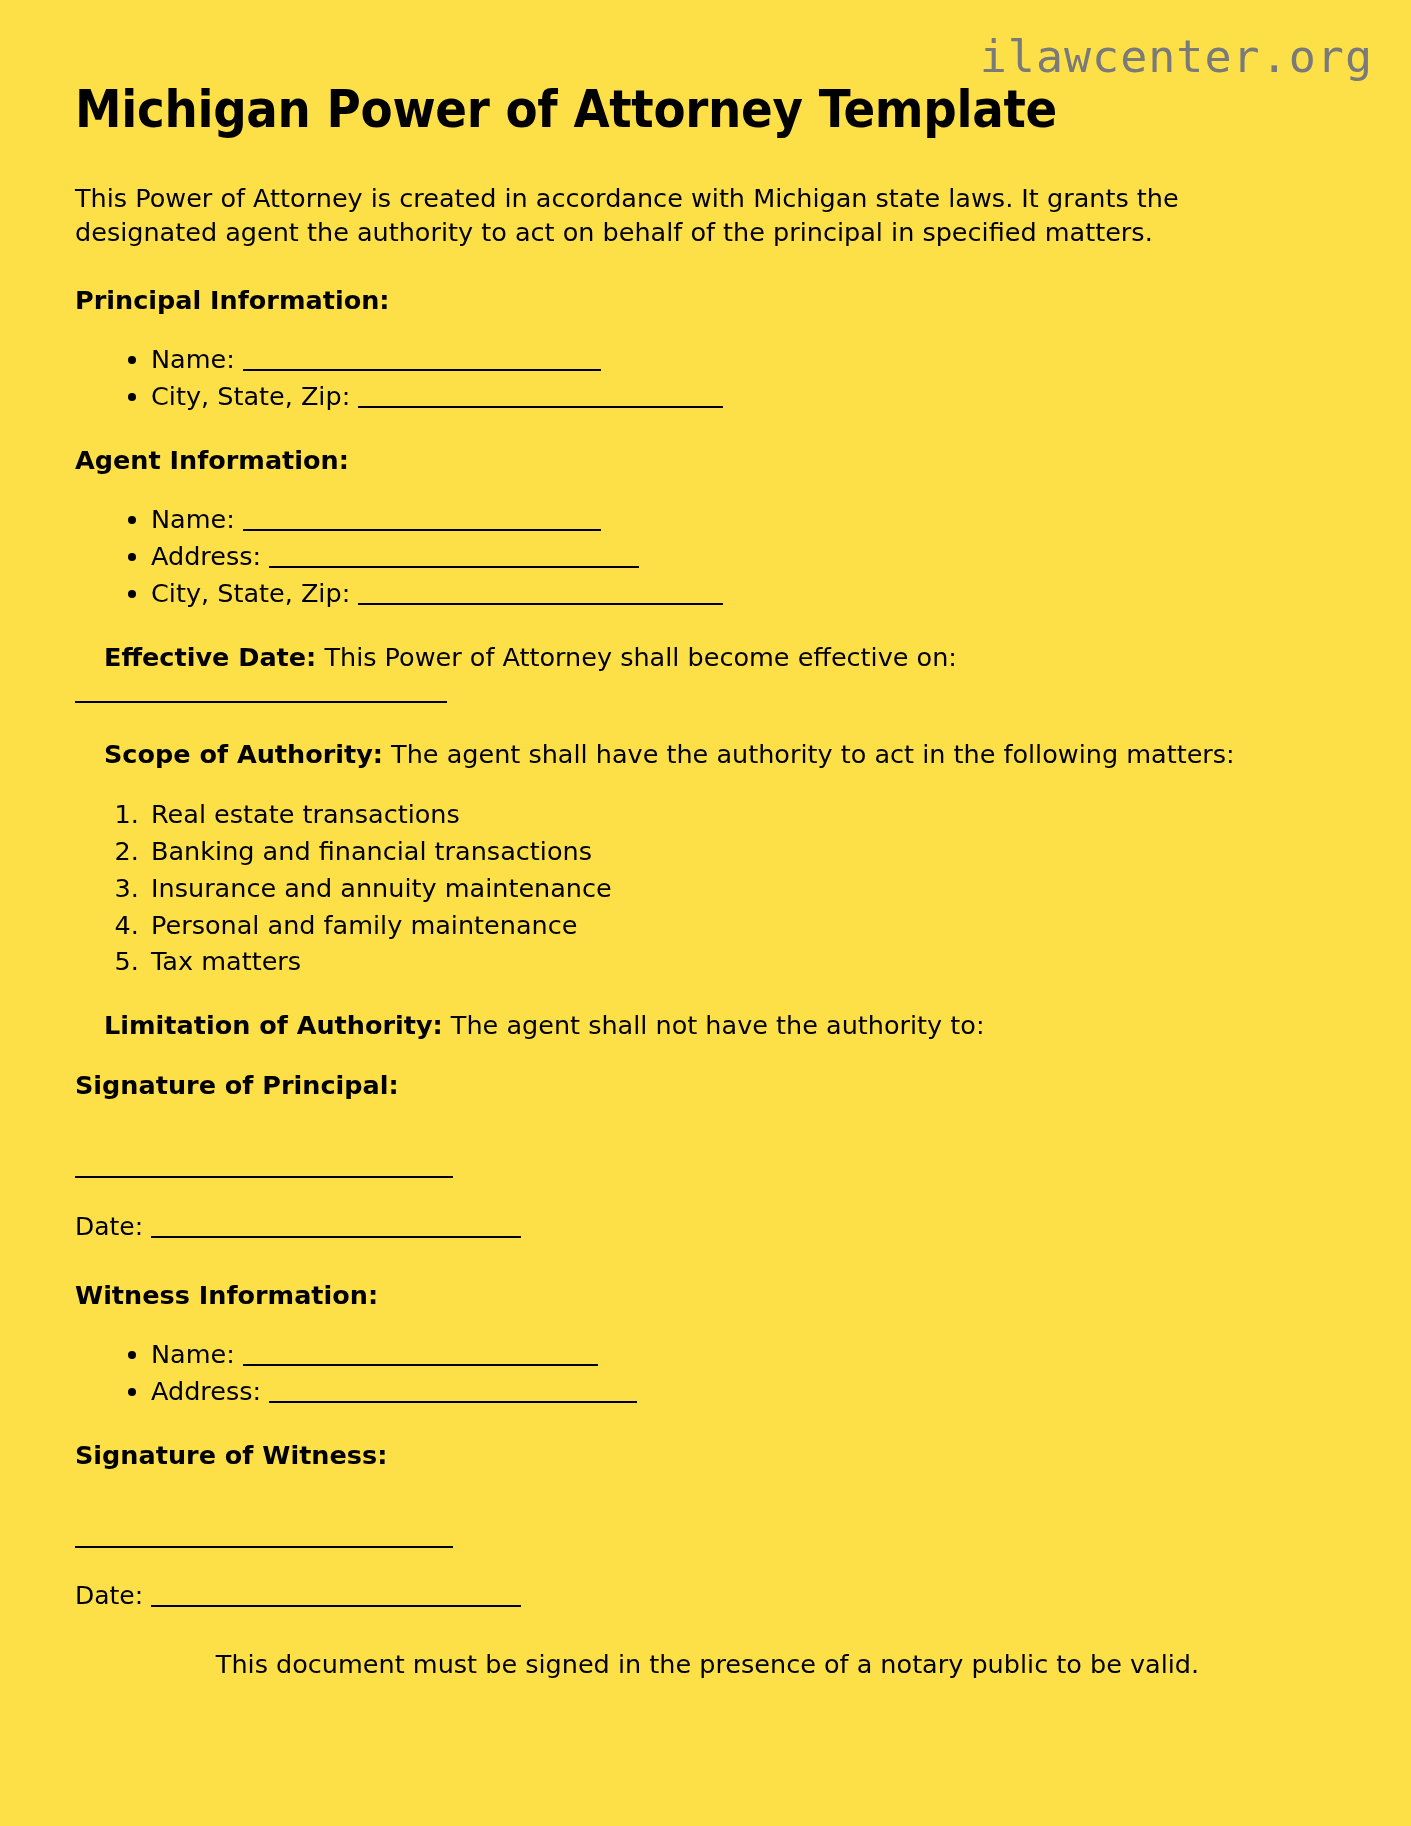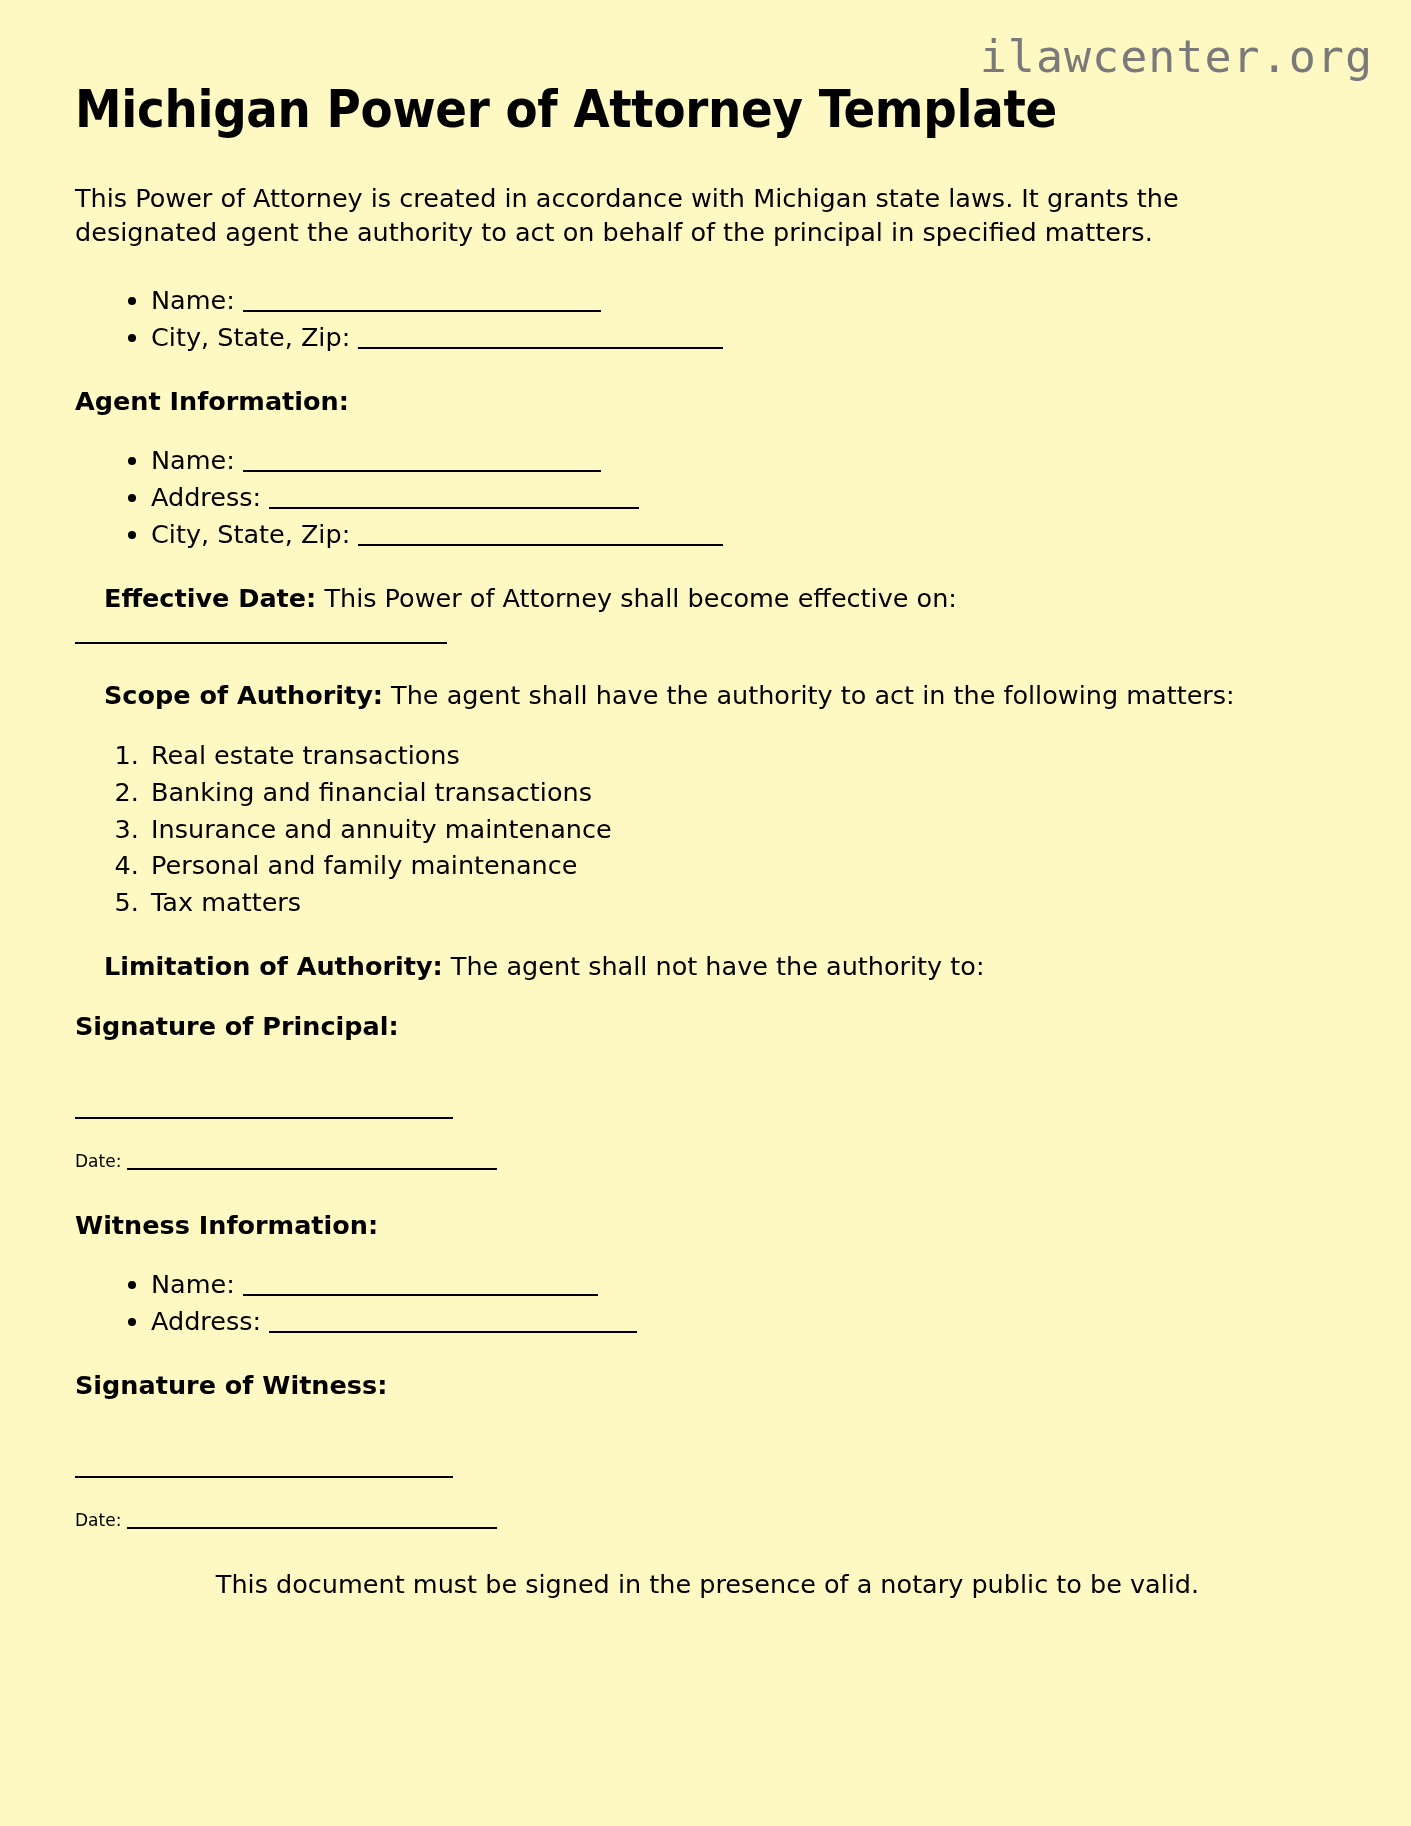--- a/index.html
+++ b/index.html
@@ -8,21 +8,21 @@
     background: #ffffff;
   }
   body {
     font-family: "DejaVu Sans", "Liberation Sans", sans-serif;
     color: #000000;
   }
   .page {
     position: relative;
     width: 1411px;
     height: 1826px;
-    background: #fef9c3;
+    background: #fde047;
     box-sizing: border-box;
     overflow: hidden;
   }
   .watermark {
     position: absolute;
     top: 34px;
     right: 38px;
     font-family: "DejaVu Sans Mono", "Liberation Mono", monospace;
     font-size: 45px;
     letter-spacing: 1px;
@@ -96,21 +96,21 @@
     line-height: 1.2;
   }
   .sig-gap {
     height: 56px;
   }
   p.sig-line {
     margin: 0 0 30px 0;
     line-height: 1.2;
   }
   p.date-line {
-    font-size: 17px;
+    font-size: 25px;
     margin: 0 0 36px 0;
     line-height: 1.33;
   }
   p.closing {
     font-size: 25.5px;
     line-height: 1.33;
     margin: 0;
     text-align: center;
   }
 </style>
@@ -120,20 +120,21 @@
 <div class="page">
 
   <div class="watermark">ilawcenter.org</div>
 
   <div class="content">
 
     <h1 class="doc-title">Michigan Power of Attorney Template</h1>
 
     <p class="para">This Power of Attorney is created in accordance with Michigan state laws. It grants the designated agent the authority to act on behalf of the principal in specified matters.</p>
 
+    <h2 class="section-head">Principal Information:</h2>
     <ul class="bullets">
       <li><span class="inline-field">Name:</span> <span class="blank blank-w1"></span></li>
       <li><span class="inline-field">City, State, Zip:</span> <span class="blank blank-w2"></span></li>
     </ul>
 
     <h2 class="section-head">Agent Information:</h2>
     <ul class="bullets">
       <li><span class="inline-field">Name:</span> <span class="blank blank-w1"></span></li>
       <li><span class="inline-field">Address:</span> <span class="blank blank-w3"></span></li>
       <li><span class="inline-field">City, State, Zip:</span> <span class="blank blank-w2"></span></li>

